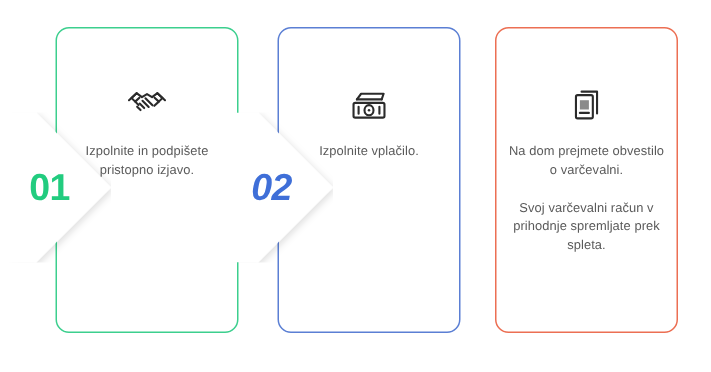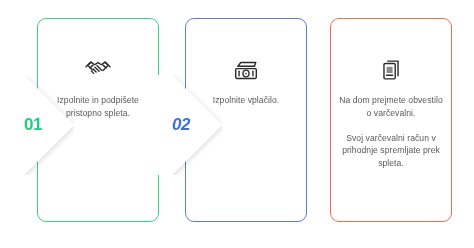--- a/index.html
+++ b/index.html
@@ -96,21 +96,21 @@
 
   .step-number {
     position: absolute;
     left: 0;
     top: 0;
     width: 54px;
     height: 100px;
     display: flex;
     align-items: center;
     justify-content: center;
-    font-size: 17px;
+    font-size: 25px;
     font-weight: bold;
     letter-spacing: -0.4px;
   }
   .chevron-badge.b1 .step-number { color: #22cc7f; }
   .chevron-badge.b2 .step-number { color: #3f6fd8; }
   .chevron-badge.b3 .step-number { color: #f2603c; }
 </style>
 </head>
 <body>
 
@@ -124,21 +124,21 @@
         <path d="M23.4 7.6 L27.0 11.0 L24.4 13.6 L21.4 10.8"></path>
         <path d="M10.8 15.0 L14.0 18.2"></path>
         <path d="M12.8 13.0 L17.2 17.4"></path>
         <path d="M14.9 11.2 L19.9 16.2"></path>
         <path d="M9.0 17.2 L11.4 19.6"></path>
         <path d="M7.6 13.6 L10.0 16.0"></path>
         <path d="M24.4 13.6 L21.2 16.6"></path>
       </svg>
     </div>
     <div class="card-text-wrap">
-      <p class="card-text">Izpolnite in podpišete pristopno spleta.</p>
+      <p class="card-text">Izpolnite in podpišete pristopno izjavo.</p>
     </div>
   </div>
 
   <div class="step-card c2">
     <div class="card-icon">
       <svg viewBox="0 0 32 32" width="30" height="30" fill="none" stroke="#2b2b2b" stroke-width="1.5" stroke-linecap="round" stroke-linejoin="round">
         <rect x="5" y="14.5" width="22" height="10.5" rx="1.2"></rect>
         <ellipse cx="16" cy="19.7" rx="3.2" ry="3.6"></ellipse>
         <circle cx="16" cy="19.7" r="0.9" fill="#2b2b2b" stroke="none"></circle>
         <path d="M8.6 17.2 L8.6 22.2"></path>

